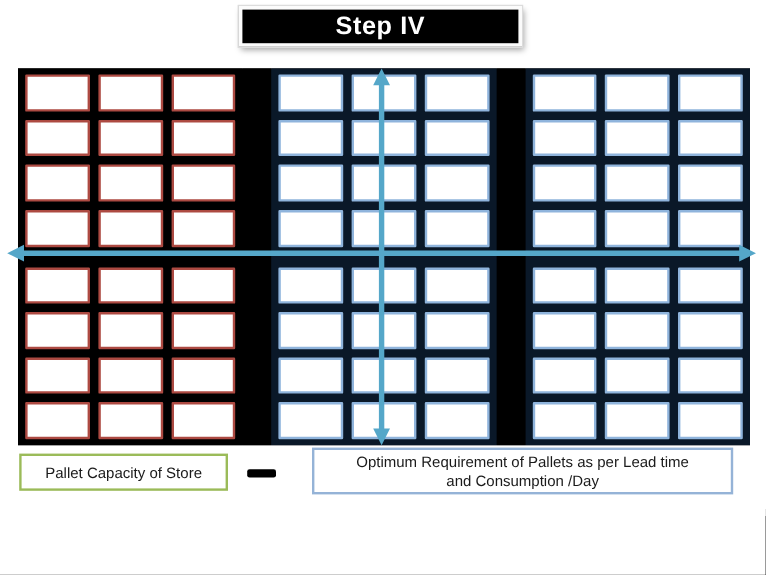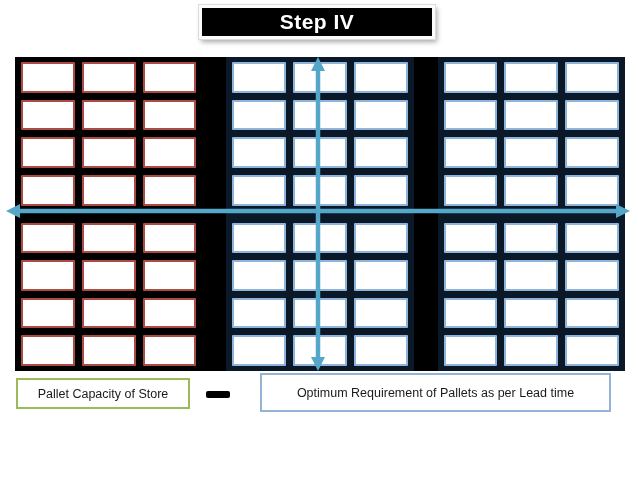--- a/index.html
+++ b/index.html
@@ -197,16 +197,17 @@
   </svg>
 
   <div class="legend-box capacity-box" style="border-color: rgb(155, 187, 89); text-align: right;">
     <span>Pallet Capacity of Store</span>
   </div>
 
   <div class="minus-op" style="background: rgb(0, 0, 0);"></div>
 
   <div class="legend-box optimum-box" style="border-color: rgb(149, 179, 215);">
     <span>Optimum Requirement of Pallets as per Lead time</span>
+    <span>and Consumption /Day</span>
   </div>
 
 
 </div>
 
 </body></html>

